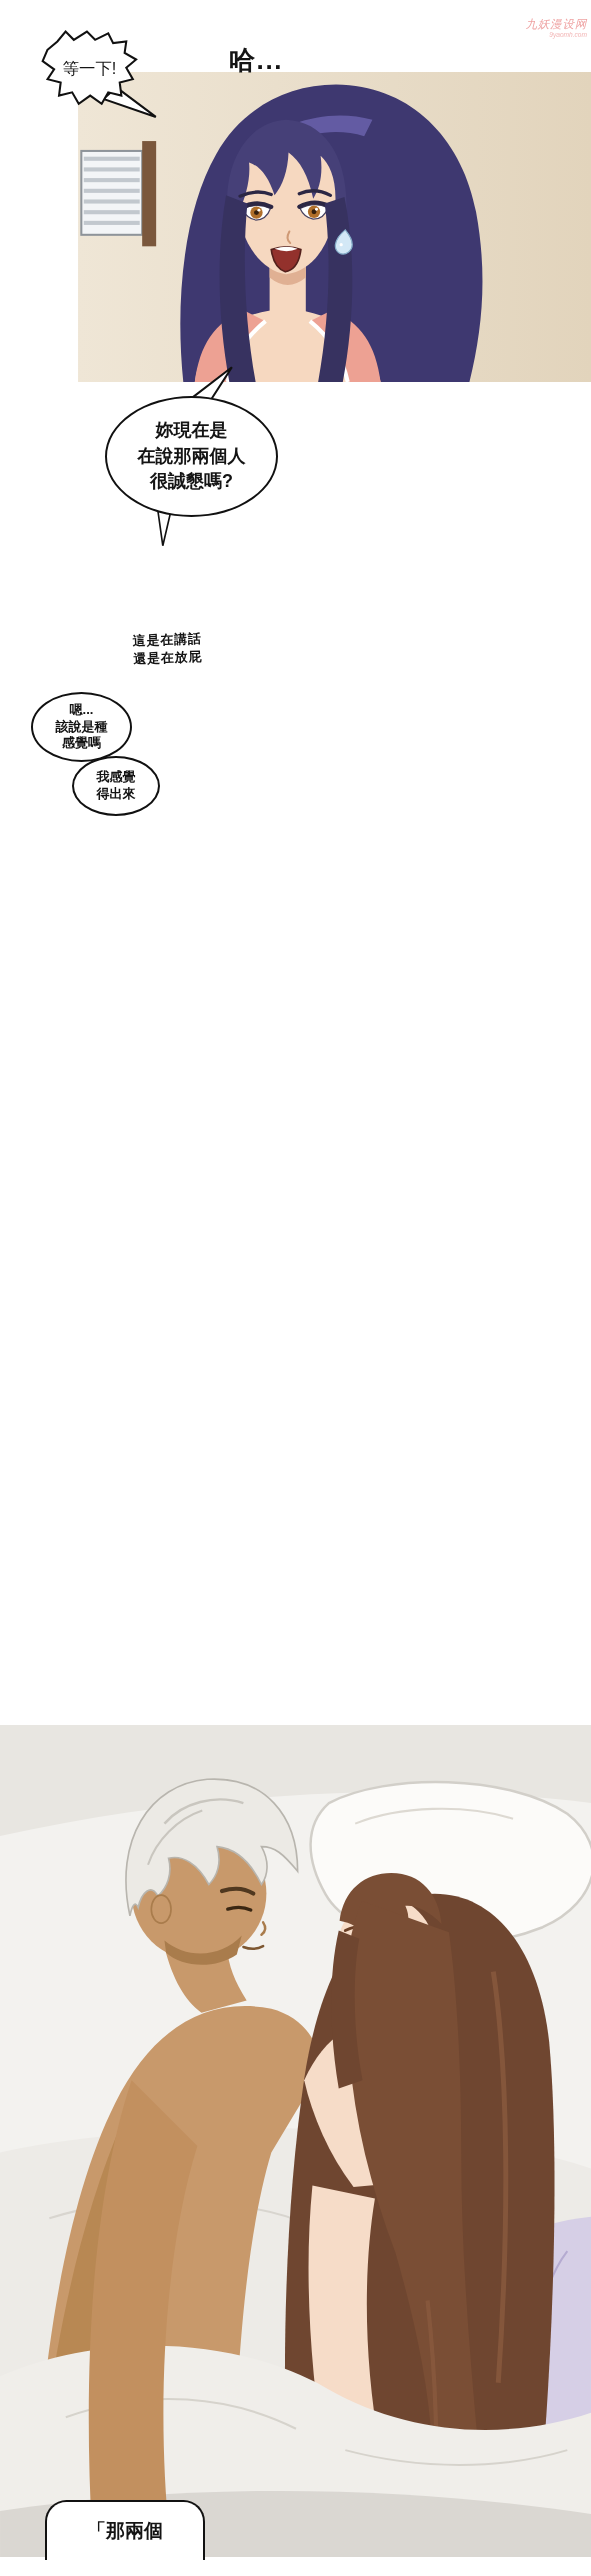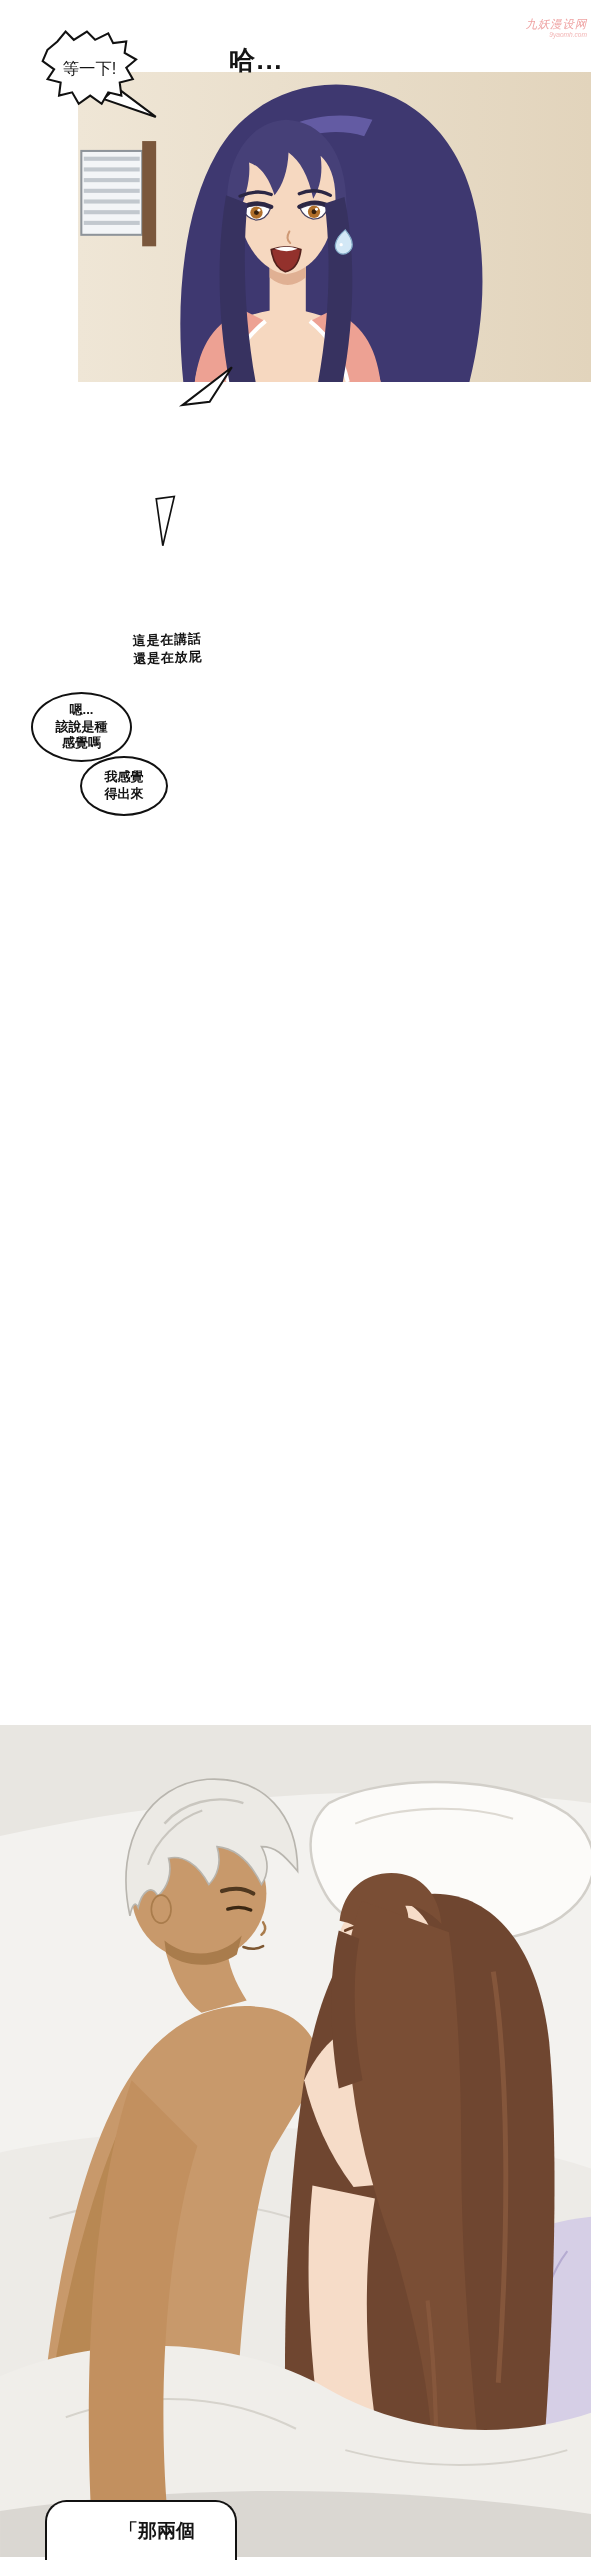--- a/index.html
+++ b/index.html
@@ -26,31 +26,31 @@
   .tails{position:absolute;left:0;top:354px;width:592px;height:214px;z-index:2;pointer-events:none;}
   
   .bubble{
     position:absolute;z-index:3;background:#fff;border:2.1px solid #111;border-radius:50%;
     display:flex;align-items:center;justify-content:center;text-align:center;
     font-weight:700;white-space:pre-line;
   }
   .b1{left:105px;top:396px;width:169px;height:117px;font-size:18px;line-height:1.42;}
   .b2{left:76px;top:536px;width:130px;height:97px;font-size:16.4px;line-height:1.38;}
   .b3{left:31px;top:692px;width:97px;height:66px;font-size:13px;line-height:1.3;}
-  .b4{left:80px;top:756px;width:84px;height:56px;font-size:13px;line-height:1.3;}
+  .b4{left:72px;top:756px;width:84px;height:56px;font-size:13px;line-height:1.3;}
   
   .aside-note{
     position:absolute;left:133px;top:631px;z-index:3;font-size:13px;font-weight:600;
     line-height:1.35;white-space:pre-line;transform:rotate(-2deg);letter-spacing:0.8px;
   }
   
   .b5{
     position:absolute;left:45px;top:2500px;width:156px;height:58px;z-index:4;background:#fff;
     border:2.5px solid #111;border-bottom:none;border-radius:21.4px 21.4px 0 0;
-    display:flex;align-items:center;justify-content:center;font-size:19px;font-weight:700;padding-left:32px;
+    display:flex;align-items:center;justify-content:center;font-size:19px;font-weight:700;
   }
   
   .f-hair{fill:var(--hair-indigo,#3e3870);}
   .f-skin{fill:var(--skin-fair,#f6d8c0);}
   .f-shirt{fill:var(--shirt-pink,#eda193);}
   .s-ink{stroke:var(--eye-ink,#2c2744);}
   .f-hairsilver{fill:var(--hair-silver,#eceae5);stroke:#b8b5ae;stroke-width:2;}
   .f-skintan{fill:var(--skin-tan,#c8996b);}
   .f-skintan2{fill:var(--skin-tan-shade,#c2905f);}
   .f-skinfair{fill:var(--skin-fair2,#f6dcc8);}
@@ -143,20 +143,23 @@
     <div class="wait-text">等一下!</div>
   </div>
 
   <div class="sfx-ha">哈...</div>
 
   <svg class="tails" viewBox="0 0 720 260">
     <polygon points="255,58 282,16 222,62" fill="#fff" stroke="#111" stroke-width="2.5"></polygon>
     <polygon points="190,176 212,173 198,233" fill="#fff" stroke="#111" stroke-width="2"></polygon>
   </svg>
 
+  <div class="bubble b1">妳現在是
+在說那兩個人
+很誠懇嗎?</div>
   <div class="aside-note">這是在講話
 還是在放屁</div>
   <div class="bubble b3">嗯...
 該說是種
 感覺嗎</div>
   <div class="bubble b4">我感覺
 得出來</div>
 
   <div class="panel-bottom">
     <svg viewBox="0 0 720 1012" width="592" height="832" aria-hidden="true">

